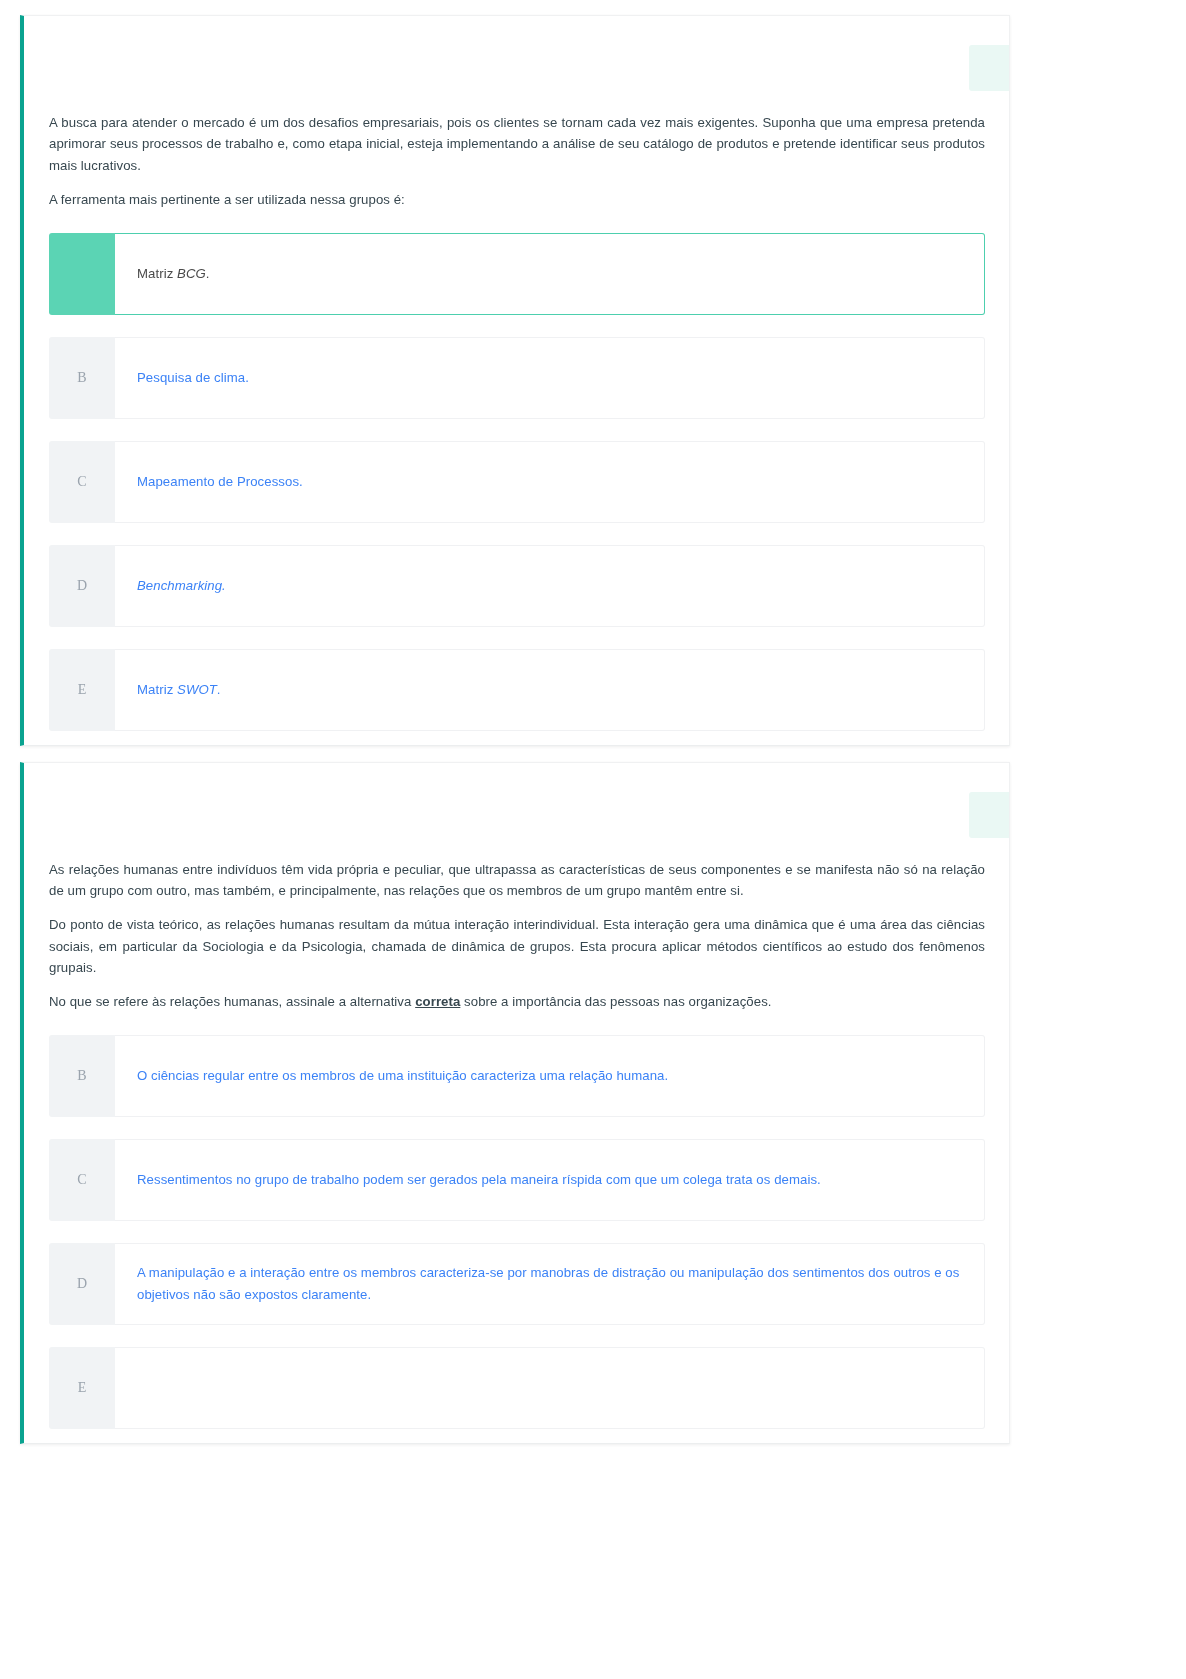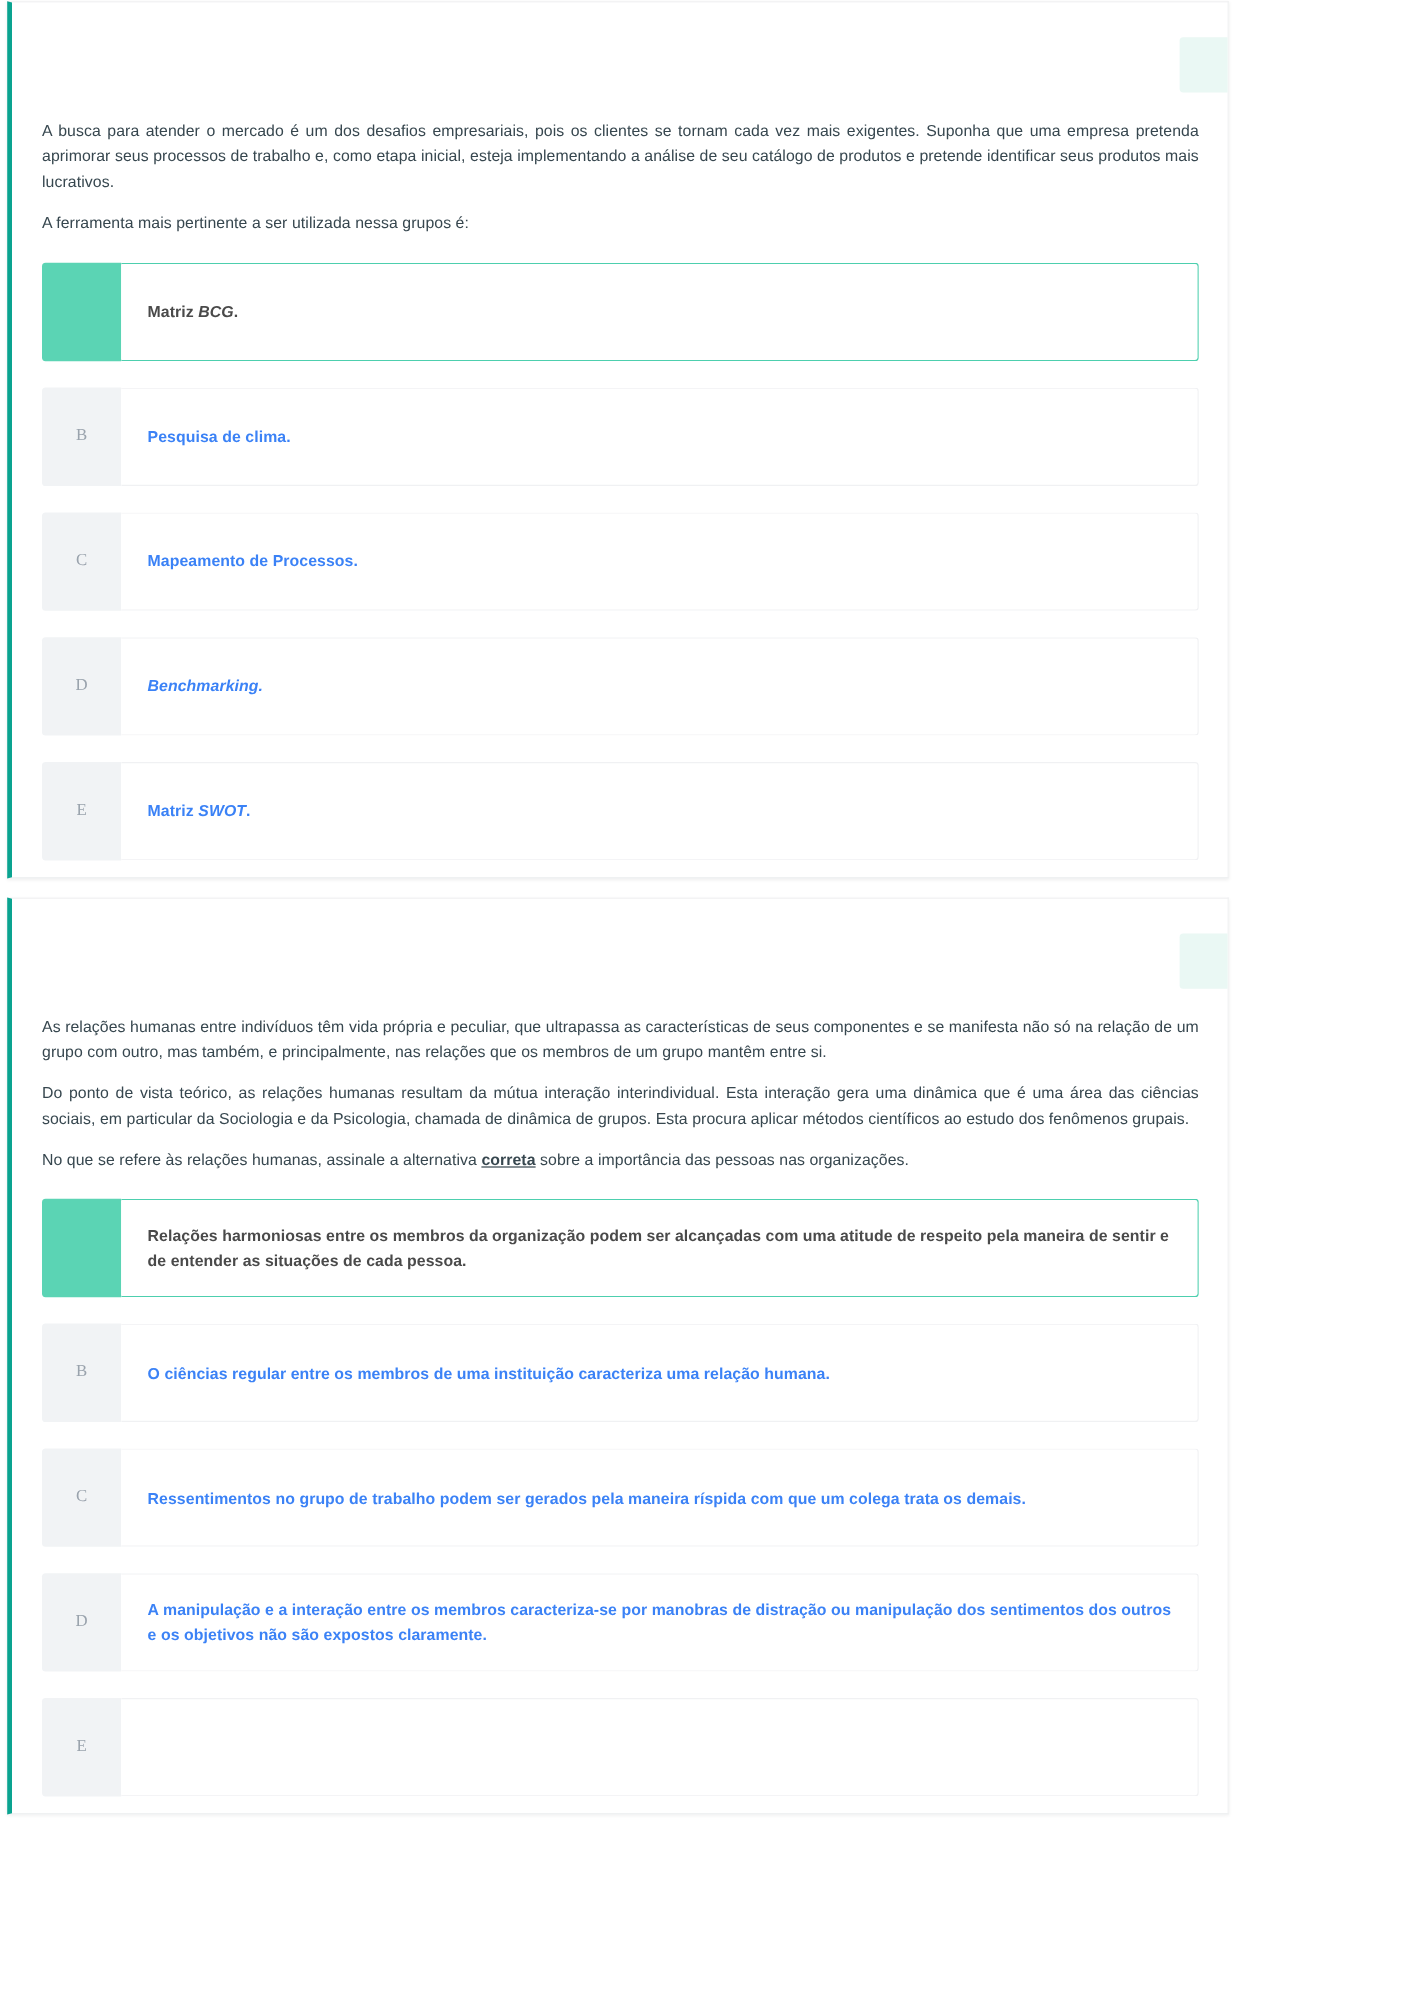--- a/index.html
+++ b/index.html
@@ -10,21 +10,21 @@
     font-family: "Liberation Sans", sans-serif;
   }
   body {
     width: 1186px;
     min-height: 1679px;
     position: relative;
     overflow: hidden;
   }
   .page {
     width: 1030px;
-    padding: 0;
+    padding: 14px;
   }
 
   
   .q-card {
     position: relative;
     background: #ffffff;
     border-left: 4px solid #0aa390;
     border-top: 1px solid #f0f1f2;
     border-right: 1px solid #f0f1f2;
     border-bottom: 1px solid #eceeef;
@@ -88,21 +88,20 @@
   }
   .opt-body {
     flex: 1 1 auto;
     background: #ffffff;
     border: 1px solid #f0f1f3;
     border-left: none;
     border-radius: 0 3px 3px 0;
     display: flex;
     align-items: center;
     padding: 14px 22px 14px 22px;
-    font-weight: bold;
   }
   .opt-text {
     font-size: 13.2px;
     line-height: 1.62;
     color: #3b82f6;
     letter-spacing: .005em;
   }
   .opt-text i { font-style: italic; }
 
   
@@ -179,26 +178,20 @@
     </div>
 
     <div class="q-body">
       <p class="q-text">As relações humanas entre indivíduos têm vida própria e peculiar, que ultrapassa as características de seus componentes e se manifesta não só na relação de um grupo com outro, mas também, e principalmente, nas relações que os membros de um grupo mantêm entre si.</p>
       <p class="q-text">Do ponto de vista teórico, as relações humanas resultam da mútua interação interindividual. Esta interação gera uma dinâmica que é uma área das ciências sociais, em particular da Sociologia e da Psicologia, chamada de dinâmica de grupos. Esta procura aplicar métodos científicos ao estudo dos fenômenos grupais.</p>
       <p class="q-text last">No que se refere às relações humanas, assinale a alternativa <b><u>correta</u></b> sobre a importância das pessoas nas organizações.</p>
     </div>
 
     <div class="options">
 
-      <div class="option selected">
-        <div class="opt-letter"></div>
-        <div class="opt-body">
-          <span class="opt-text">Relações harmoniosas entre os membros da organização podem ser alcançadas com uma atitude de respeito pela maneira de sentir e de entender as situações de cada pessoa.</span>
-        </div>
-      </div>
 
       <div class="option">
         <div class="opt-letter">B</div>
         <div class="opt-body">
           <span class="opt-text">O ciências regular entre os membros de uma instituição caracteriza uma relação humana.</span>
         </div>
       </div>
 
       <div class="option">
         <div class="opt-letter">C</div>

